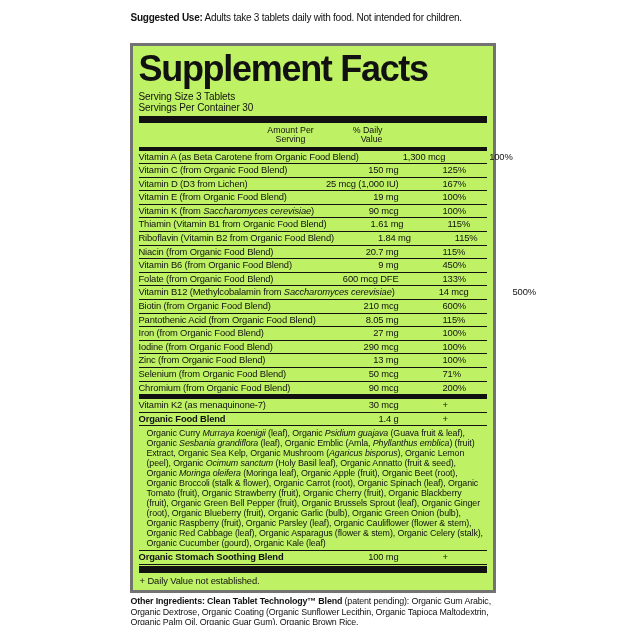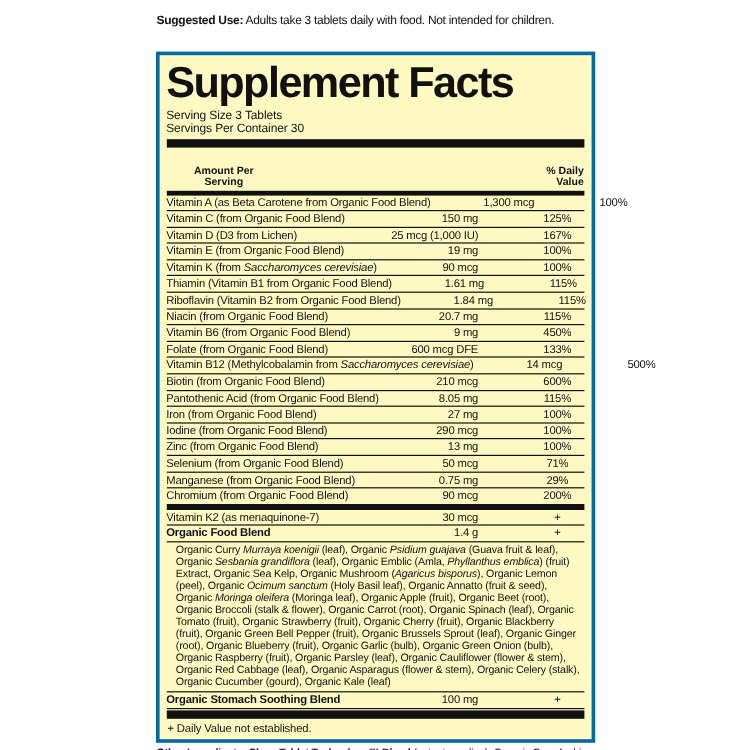--- a/index.html
+++ b/index.html
@@ -10,50 +10,50 @@
     color: #111; -webkit-font-smoothing: antialiased;
   }
   .wrap { width: 366px; margin: 0 auto; padding-top: 12px; }
 
   .suggested {
     font-size: 10px; line-height: 1.25; white-space: nowrap;
     letter-spacing: -0.25px; margin: 0 0 18px 1px;
   }
   .suggested .pre { font-weight: bold; }
 
-  .panel { border: 3px solid #0369a1; padding: 4px 6px 3px; background: #fef9c3; }
+  .panel { border: 3px solid #737373; padding: 4px 6px 3px; background: #bef264; }
 
   .title {
     font-size: 36px; font-weight: bold; letter-spacing: -1.3px;
     line-height: 1.0; margin: 1px 0 4px 0; white-space: nowrap;
   }
   .serving { font-size: 10px; line-height: 1.12; letter-spacing: -0.1px; }
 
   .bar-thick { height: 7px; background: #111; margin-top: 3px; }
   .bar-mid { height: 5px; background: #111; }
   .bar-bottom { height: 7px; background: #111; margin-top: 1px; }
 
   .hdr {
-    display: flex; justify-content: space-between; align-items: flex-end;
-    border-bottom: 4px solid #111; padding: 15px 0 2px;
-    font-size: 8.8px; font-weight: bold; line-height: 1.06;
+    display: flex; justify-content: center; align-items: flex-end;
+    border-bottom: 4px solid #111; padding: 3px 0 2px;
+    font-size: 8.8px; font-weight: normal; line-height: 1.06;
   }
   .hdr .h-amt { width: 96px; text-align: center; white-space: pre-line; }
   .hdr .h-dv  { width: 44px; text-align: right;  white-space: pre-line; }
 
   .row {
     display: flex; align-items: baseline;
     border-bottom: 1px solid #111;
     font-size: 9.4px; line-height: 10.2px; padding: 1px 0 1.4px;
     letter-spacing: -0.15px;
     gap: 44px;
   }
   .row .lbl { white-space: nowrap; overflow: visible; }
   .row .amt { margin-left: auto; white-space: nowrap; text-align: center; }
-  .row .dv  { width: 44px; flex: none; text-align: center; }
+  .row .dv  { width: 44px; flex: none; text-align: left; }
   #main-rows .row:last-child { border-bottom: none; }
   .row.bold .lbl { font-weight: bold; }
 
   .blend-text {
     font-size: 8.9px; line-height: 10px; letter-spacing: -0.12px;
     padding: 1.5px 1px 2.5px 8px; border-bottom: 1px solid #111;
   }
   .sub-text {
     font-size: 8.9px; line-height: 10px; letter-spacing: -0.12px;
     padding: 1.5px 1px 2.5px 8px;
@@ -170,25 +170,20 @@
           <span class="lbl">Zinc (from Organic Food Blend)</span>
           <span class="amt">13 mg</span>
           <span class="dv">100%</span>
         </div>
         <div class="row">
           <span class="lbl">Selenium (from Organic Food Blend)</span>
           <span class="amt">50 mcg</span>
           <span class="dv">71%</span>
         </div>
         <div class="row">
-          <span class="lbl">Manganese (from Organic Food Blend)</span>
-          <span class="amt">0.75 mg</span>
-          <span class="dv">29%</span>
-        </div>
-        <div class="row">
           <span class="lbl">Chromium (from Organic Food Blend)</span>
           <span class="amt">90 mcg</span>
           <span class="dv">200%</span>
         </div>
       </div>
 
     <div class="bar-mid"></div>
 
     <div class="row">
       <span class="lbl">Vitamin K2 (as menaquinone-7)</span>

